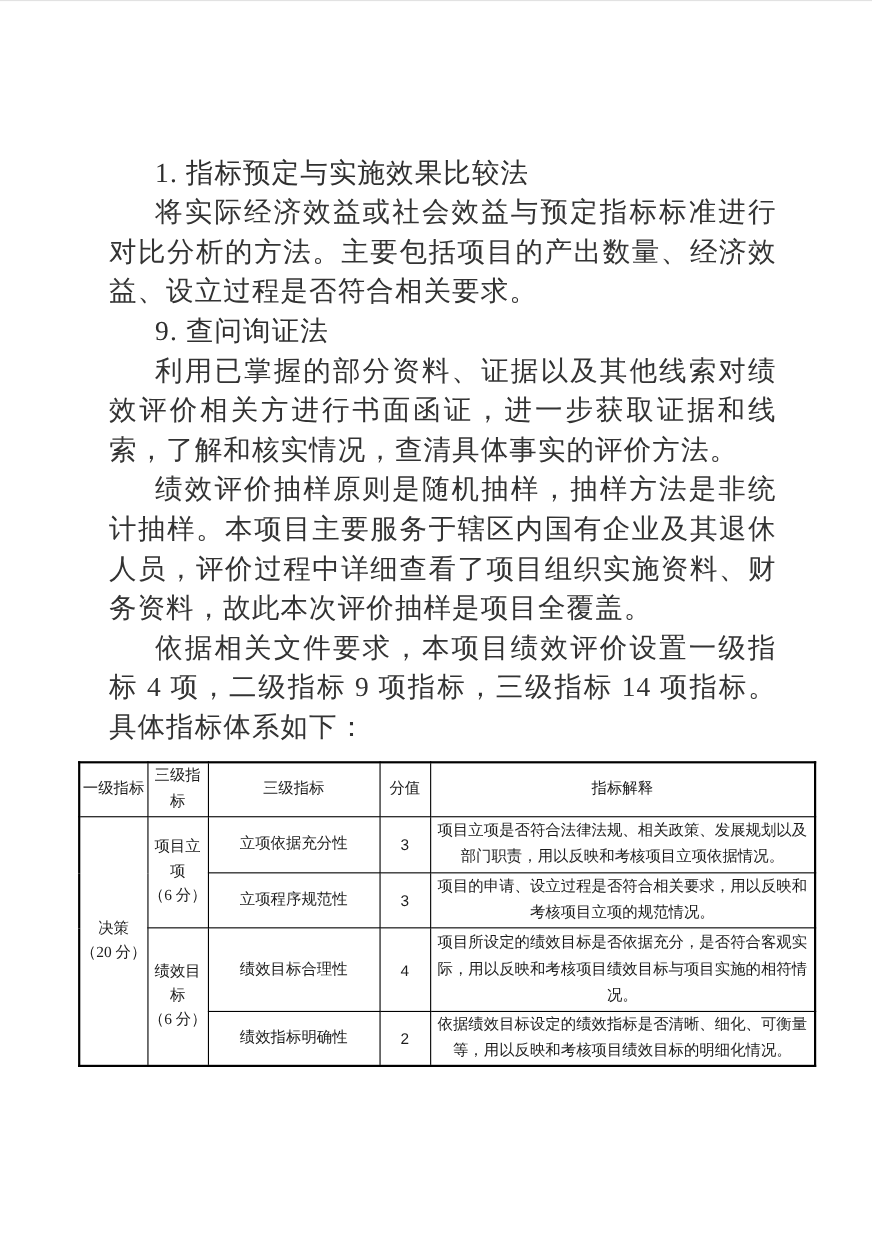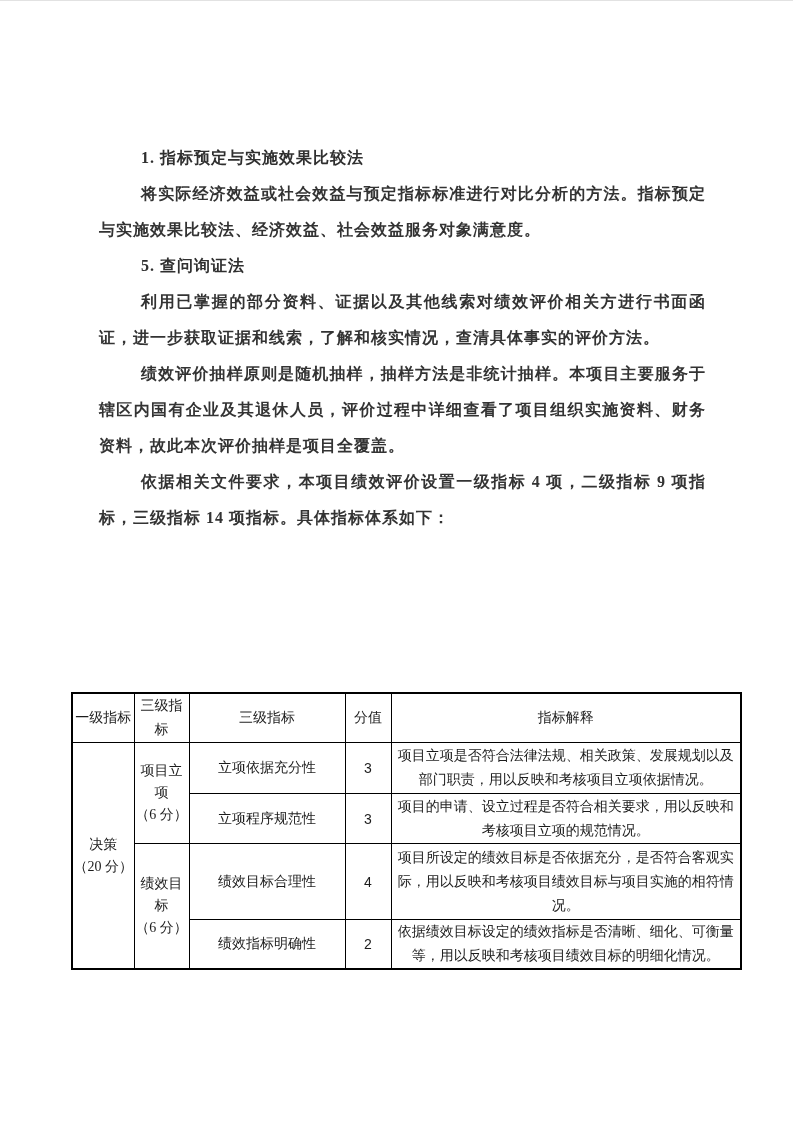--- a/index.html
+++ b/index.html
@@ -21,27 +21,26 @@
     inset: 0;
   }
   .text-block {
     position: absolute;
     left: 99px;
     top: 139px;
     width: 607px;
   }
   .text-block p {
     margin: 0;
-    font-size: 16px;
+    font-size: 25px;
     line-height: 36px;
     letter-spacing: 1px;
     color: #333333;
     text-align: justify;
     text-indent: 42px;
-    font-weight: bold;
   }
   .text-block p.heading {
     text-align: left;
     color: #2f2f2f;
   }
   
   table.indicator-table {
     position: absolute;
     left: 71px;
     top: 691px;
@@ -82,22 +81,22 @@
   }
   .two-line div { line-height: 22px; text-align: center; }
 </style>
 </head>
 <body>
 
 <div class="page">
 
   <div class="text-block">
     <p class="heading">1. 指标预定与实施效果比较法</p>
-    <p>将实际经济效益或社会效益与预定指标标准进行对比分析的方法。指标预定与实施效果比较法、经济效益、社会效益服务对象满意度。</p>
-    <p class="heading">5. 查问询证法</p>
+    <p>将实际经济效益或社会效益与预定指标标准进行对比分析的方法。主要包括项目的产出数量、经济效益、设立过程是否符合相关要求。</p>
+    <p class="heading">9. 查问询证法</p>
     <p>利用已掌握的部分资料、证据以及其他线索对绩效评价相关方进行书面函证，进一步获取证据和线索，了解和核实情况，查清具体事实的评价方法。</p>
     <p>绩效评价抽样原则是随机抽样，抽样方法是非统计抽样。本项目主要服务于辖区内国有企业及其退休人员，评价过程中详细查看了项目组织实施资料、财务资料，故此本次评价抽样是项目全覆盖。</p>
     <p>依据相关文件要求，本项目绩效评价设置一级指标 4 项，二级指标 9 项指标，三级指标 14 项指标。具体指标体系如下：</p>
   </div>
 
   <table class="indicator-table">
     <colgroup>
       <col class="c1">
         <col class="c2">
         <col class="c3">

